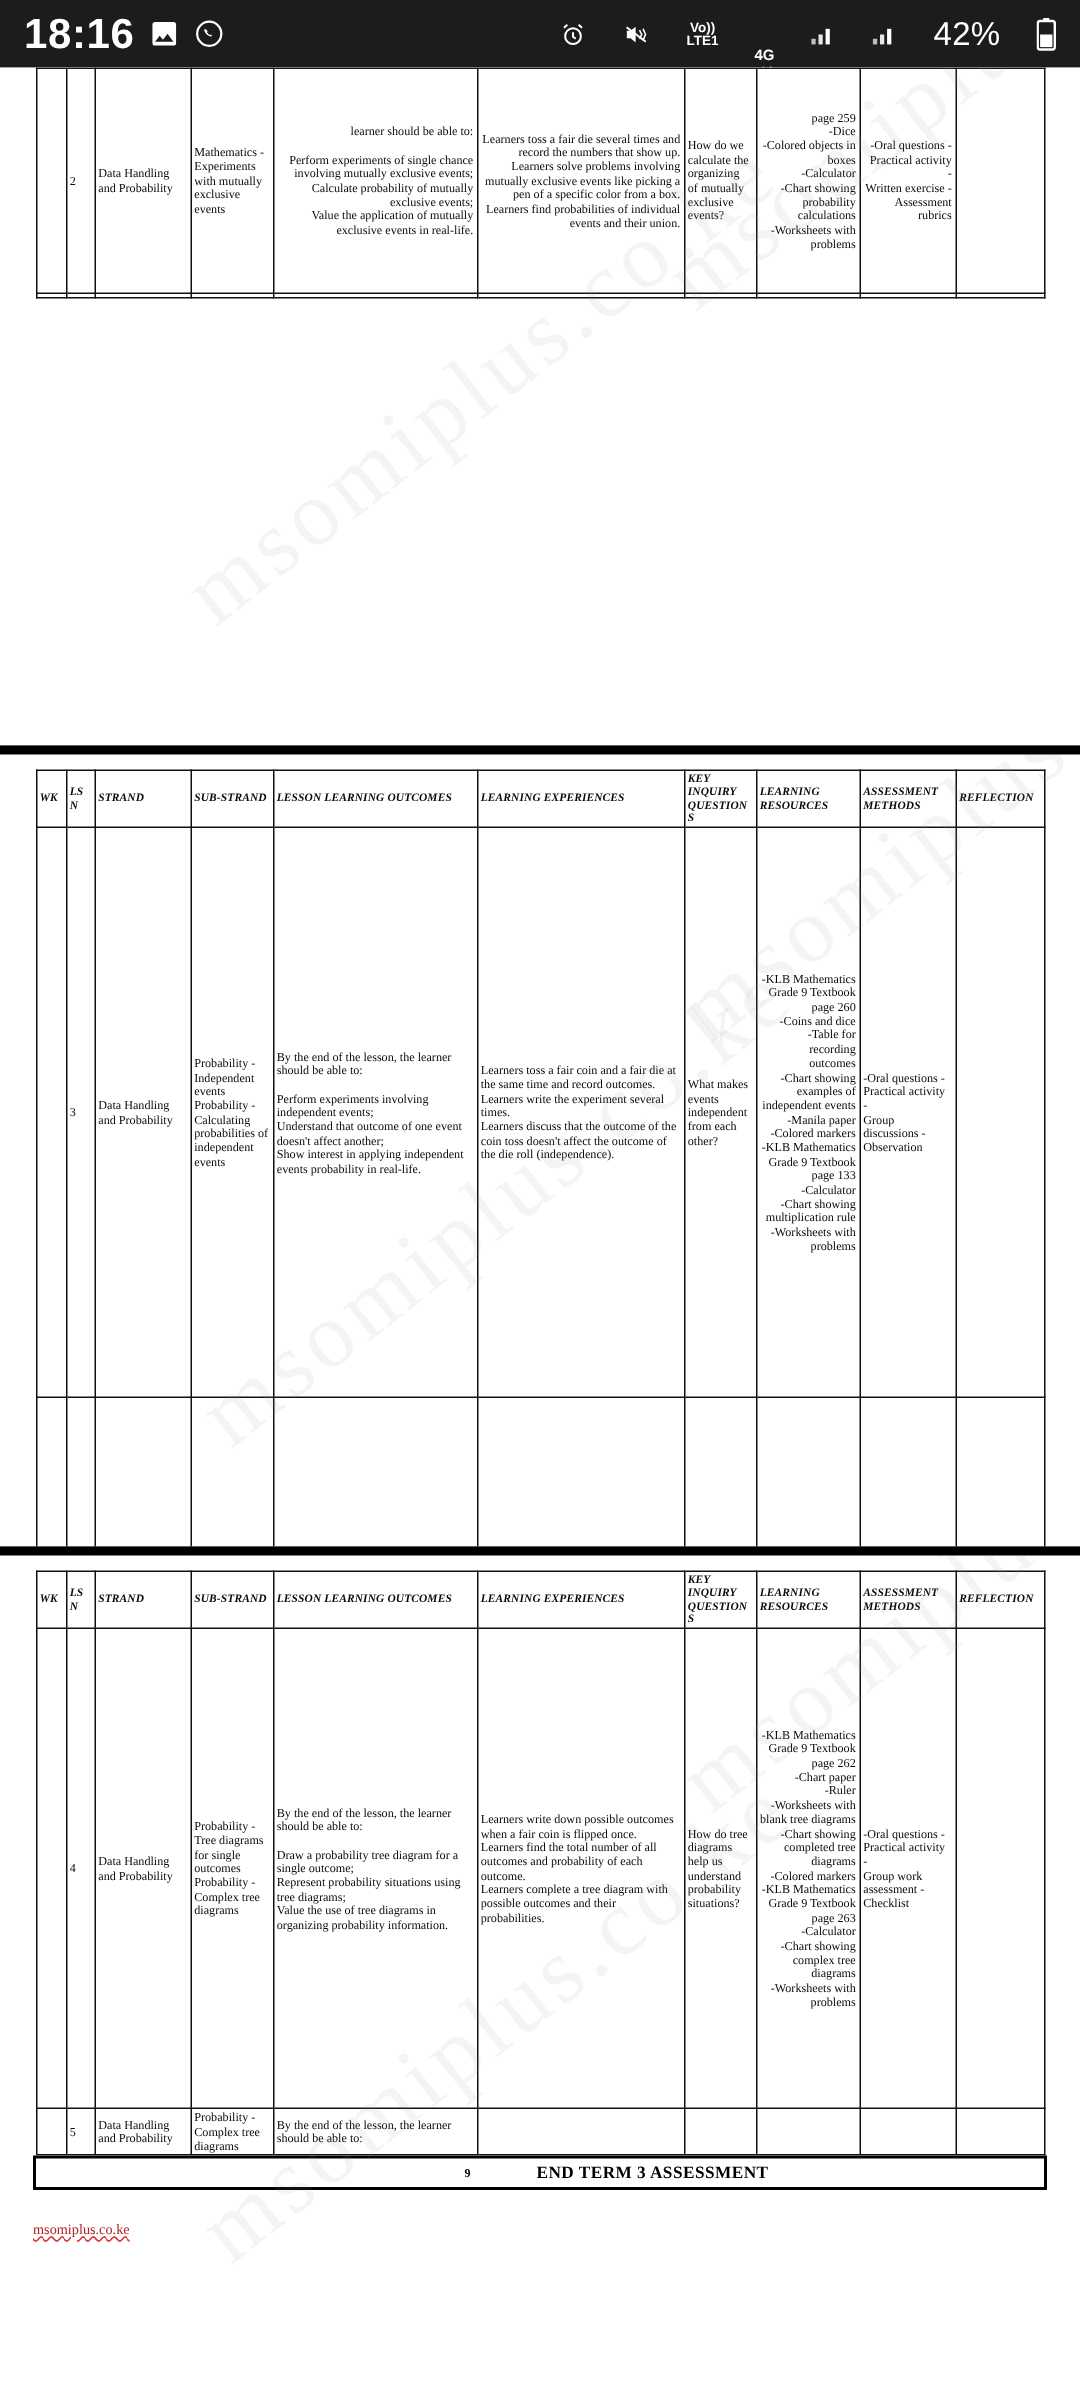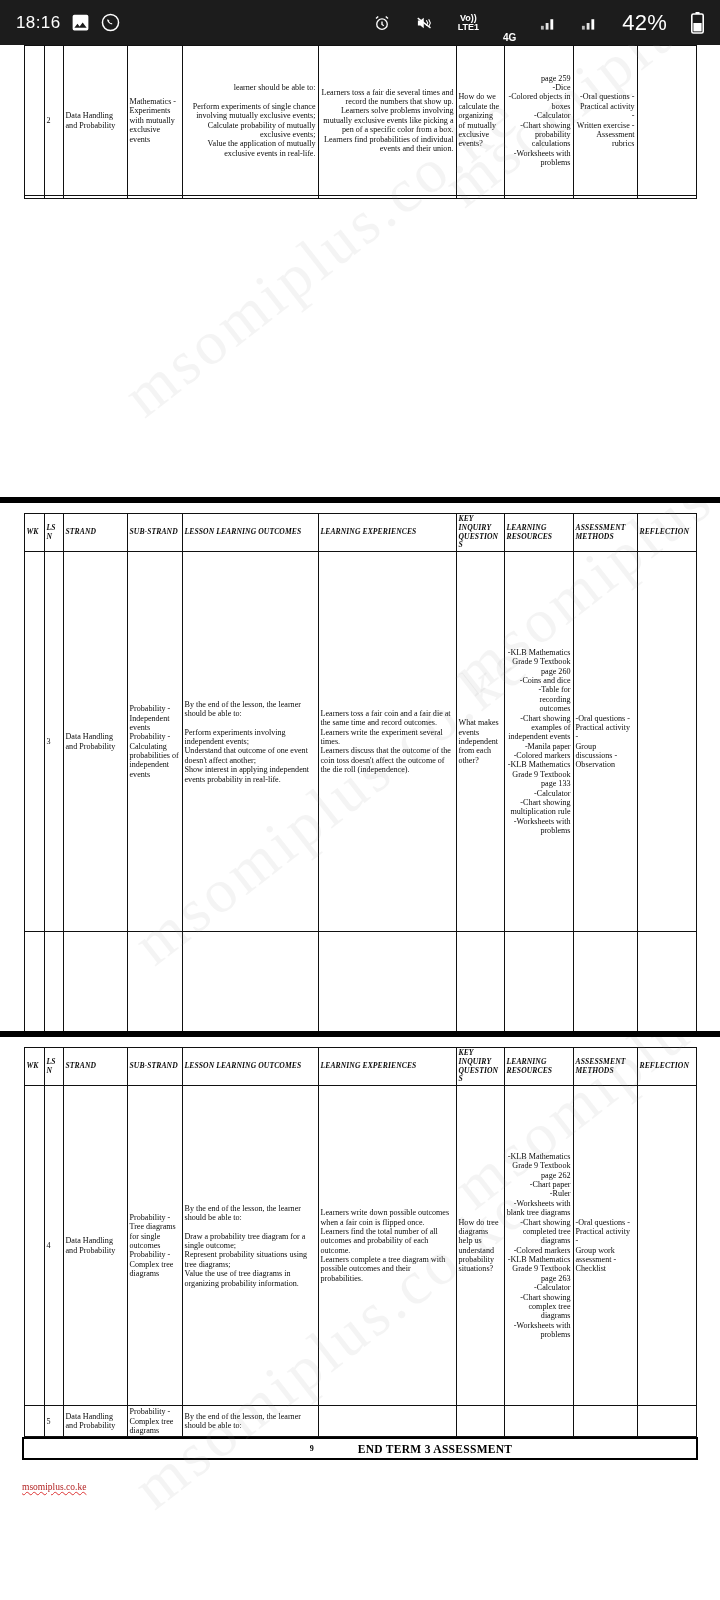--- a/index.html
+++ b/index.html
@@ -11,21 +11,21 @@
   }
 
   
   .statusbar{
     height:45px;width:720px;background:#1c1c1c;color:#fff;
     display:flex;align-items:center;justify-content:space-between;
     padding:0 16px;box-sizing:border-box;
     font-family:"Liberation Sans", sans-serif;
   }
   .sb-left{display:flex;align-items:center;gap:9px;}
-  .sb-time{font-size:17px;letter-spacing:.4px;font-weight:400;}
+  .sb-time{font-size:28px;letter-spacing:.4px;font-weight:700;}
   .sb-right{display:flex;align-items:center;gap:24px;}
   .sb-ico{display:inline-block;line-height:1;}
   .sb-ico svg{display:block;}
   .sb-batt-txt{font-size:22px;letter-spacing:.2px;}
   .volte{display:flex;flex-direction:column;align-items:center;line-height:1;font-size:9px;font-weight:700;}
   .volte span{display:block;}
   .net4g{display:flex;flex-direction:column;align-items:flex-end;line-height:1;font-size:10px;font-weight:700;margin-top:40px;}
 
   
   .viewer{width:720px;background:#000;}

